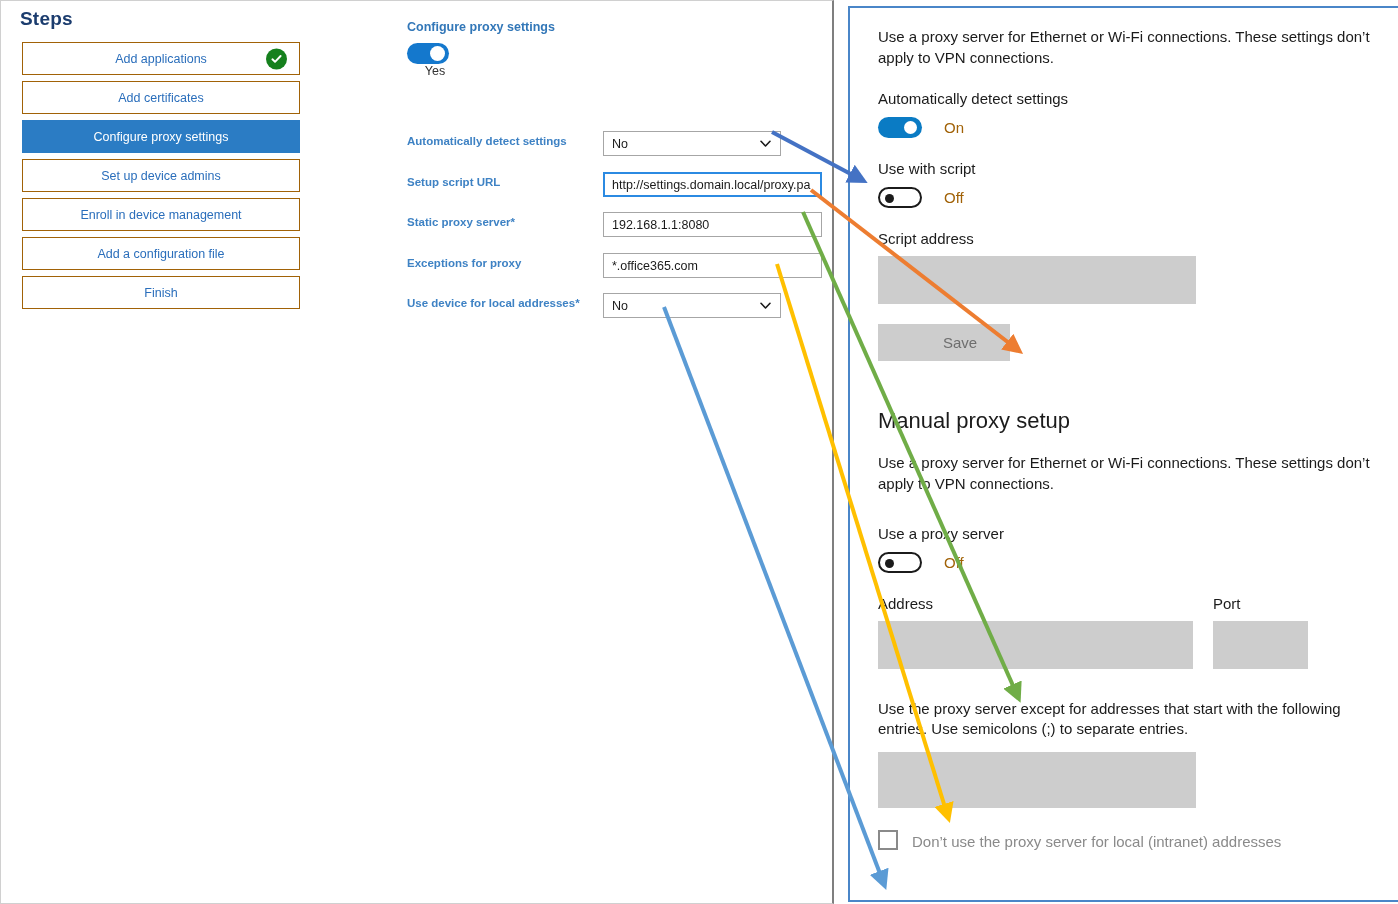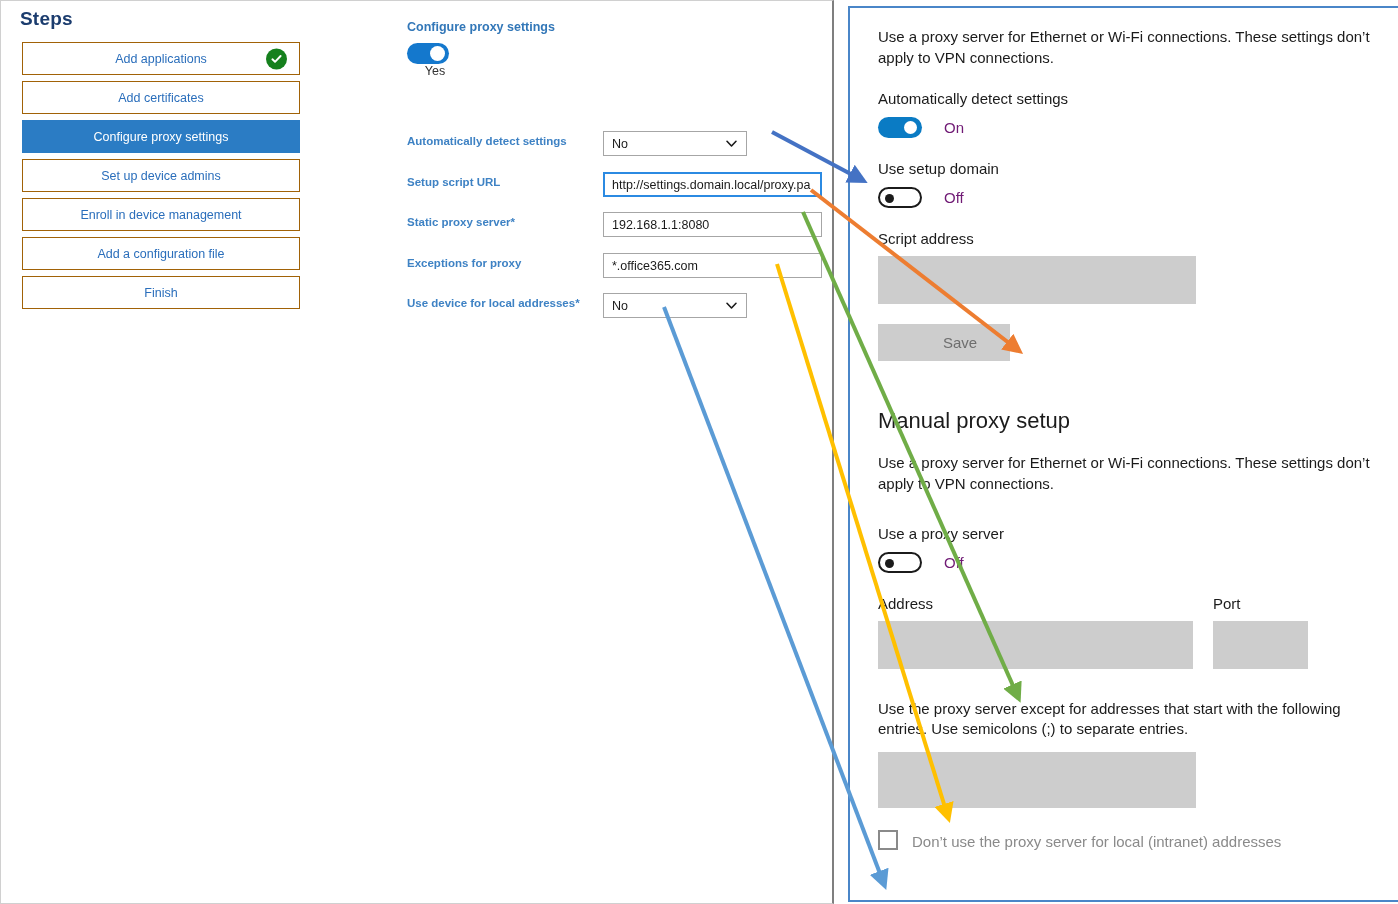--- a/index.html
+++ b/index.html
@@ -60,42 +60,42 @@
     position:absolute;left:0;top:4px;width:185px;
     font-size:11.5px;font-weight:bold;color:#3e82c4;white-space:nowrap;
   }
   .field-label .req{color:#3e82c4;font-weight:bold;}
   .ctl{
     position:absolute;left:196px;top:0;height:25px;box-sizing:border-box;
     border:1px solid #a6a6a6;background:#fff;
     font-size:12.5px;color:#1a1a1a;
     display:flex;align-items:center;padding:0 8px;
   }
-  .ctl.sel{width:144px;justify-content:space-between;}
+  .ctl.sel{width:178px;justify-content:space-between;}
   .ctl.txt-wide{width:219px;}
   .ctl.focus{border:2px solid #2b8ae2;padding:0 7px;}
   .chev{width:13px;height:13px;flex:0 0 auto;}
 
   
   .right-panel{
     position:absolute;left:848px;top:6px;width:550px;height:896px;
     border:2px solid #4a86c8;border-right:none;box-sizing:border-box;
     background:#fff;overflow:hidden;
   }
   .rp-inner{position:absolute;left:28px;top:0;width:510px;}
   .rp-h{font-size:22px;color:#1b1b1b;font-weight:400;margin-top:20px;}
   .rp-p{font-size:15px;color:#1b1b1b;line-height:1.38;margin-top:19px;width:498px;}
   .rp-lbl{font-size:15px;color:#1b1b1b;margin-top:22px;}
   .rp-toggle-row{display:flex;align-items:center;margin-top:10px;}
   .wtgl{width:44px;height:21px;border-radius:11px;position:relative;box-sizing:border-box;}
   .wtgl.on{background:#0a7bc4;}
   .wtgl.on .wknob{position:absolute;top:4px;right:5px;width:13px;height:13px;border-radius:50%;background:#fff;}
   .wtgl.off{background:#fff;border:2px solid #1b1b1b;}
   .wtgl.off .wknob{position:absolute;top:5px;left:5px;width:9px;height:9px;border-radius:50%;background:#1b1b1b;}
-  .wtgl-label{margin-left:22px;font-size:15px;color:#701a75;}
+  .wtgl-label{margin-left:22px;font-size:15px;color:#a16207;}
   .gbox{background:#cdcdcd;height:48px;margin-top:9px;}
   .gbox.addr{width:315px;}
   .gbox.port{width:95px;}
   .gbox.script{width:318px;}
   .gbox.exc{width:318px;height:56px;}
   .gbtn{
     background:#cdcdcd;width:100px;height:37px;margin-top:20px;
     display:flex;align-items:center;justify-content:center;
     font-size:15px;color:#6e6e6e;padding-left:32px;
   }
@@ -201,21 +201,21 @@
       <div class="rp-p">Use a proxy server for Ethernet or Wi-Fi connections. These settings don’t apply to VPN connections.</div>
 
       <div class="rp-lbl">Automatically detect settings</div>
       <div class="rp-toggle-row">
         <div class="wtgl on">
             <span class="wknob"></span>
           </div>
         <span class="wtgl-label">On</span>
       </div>
 
-      <div class="rp-lbl">Use setup domain</div>
+      <div class="rp-lbl">Use with script</div>
       <div class="rp-toggle-row">
         <div class="wtgl off">
             <span class="wknob"></span>
           </div>
         <span class="wtgl-label">Off</span>
       </div>
 
       <div class="rp-lbl">Script address</div>
       <div class="gbox script"></div>
 

